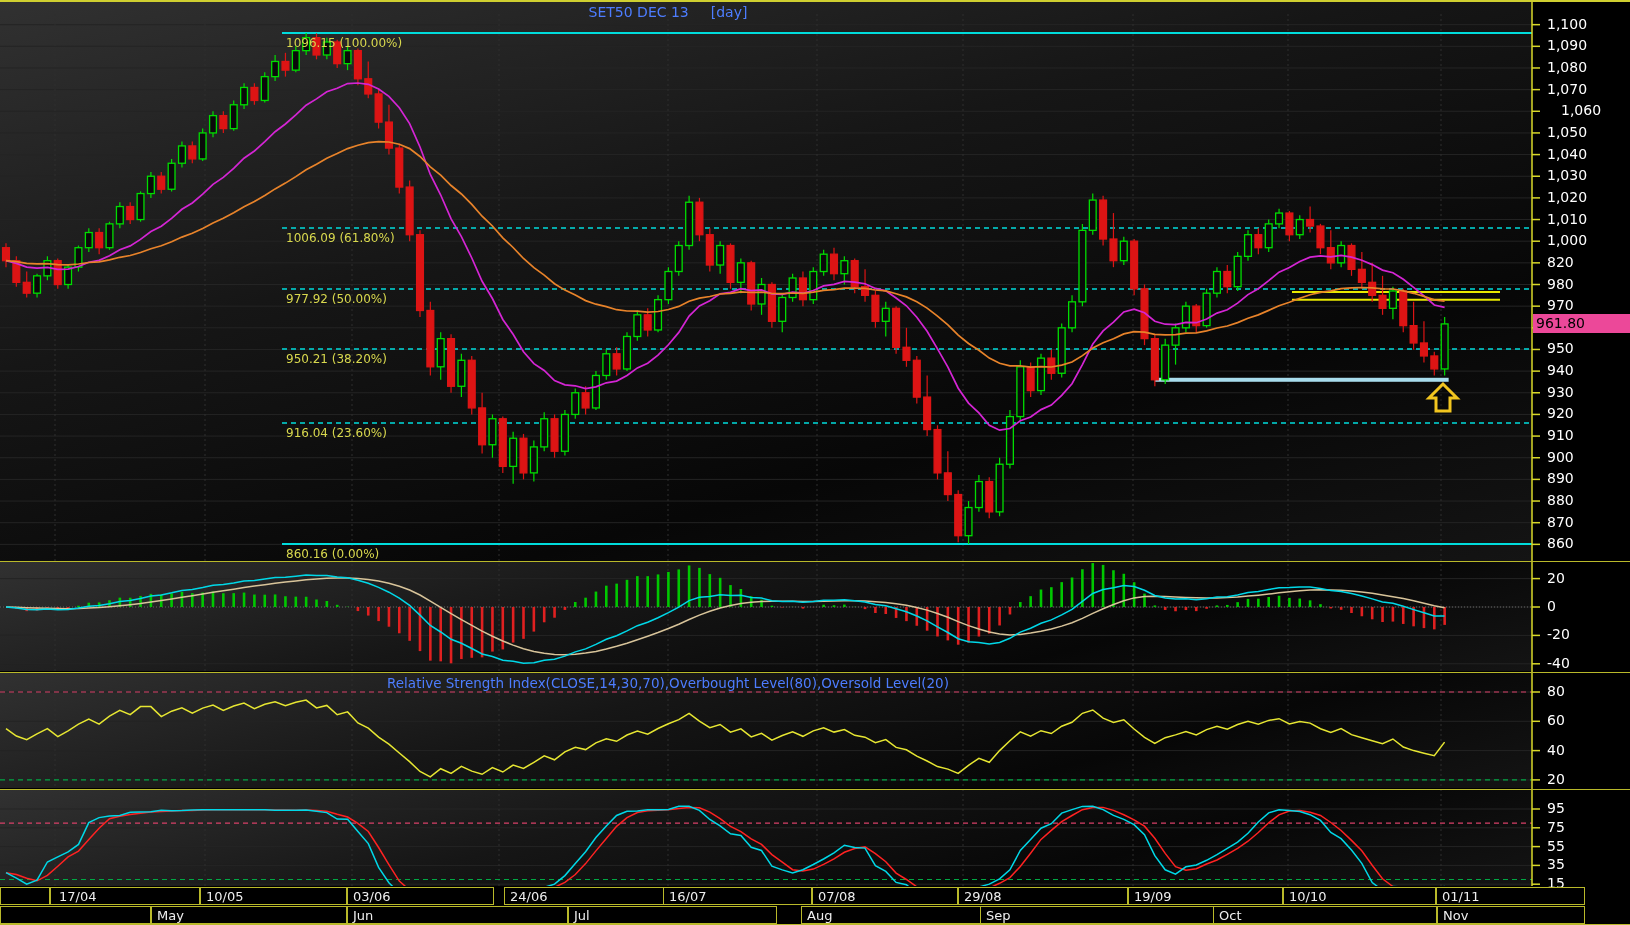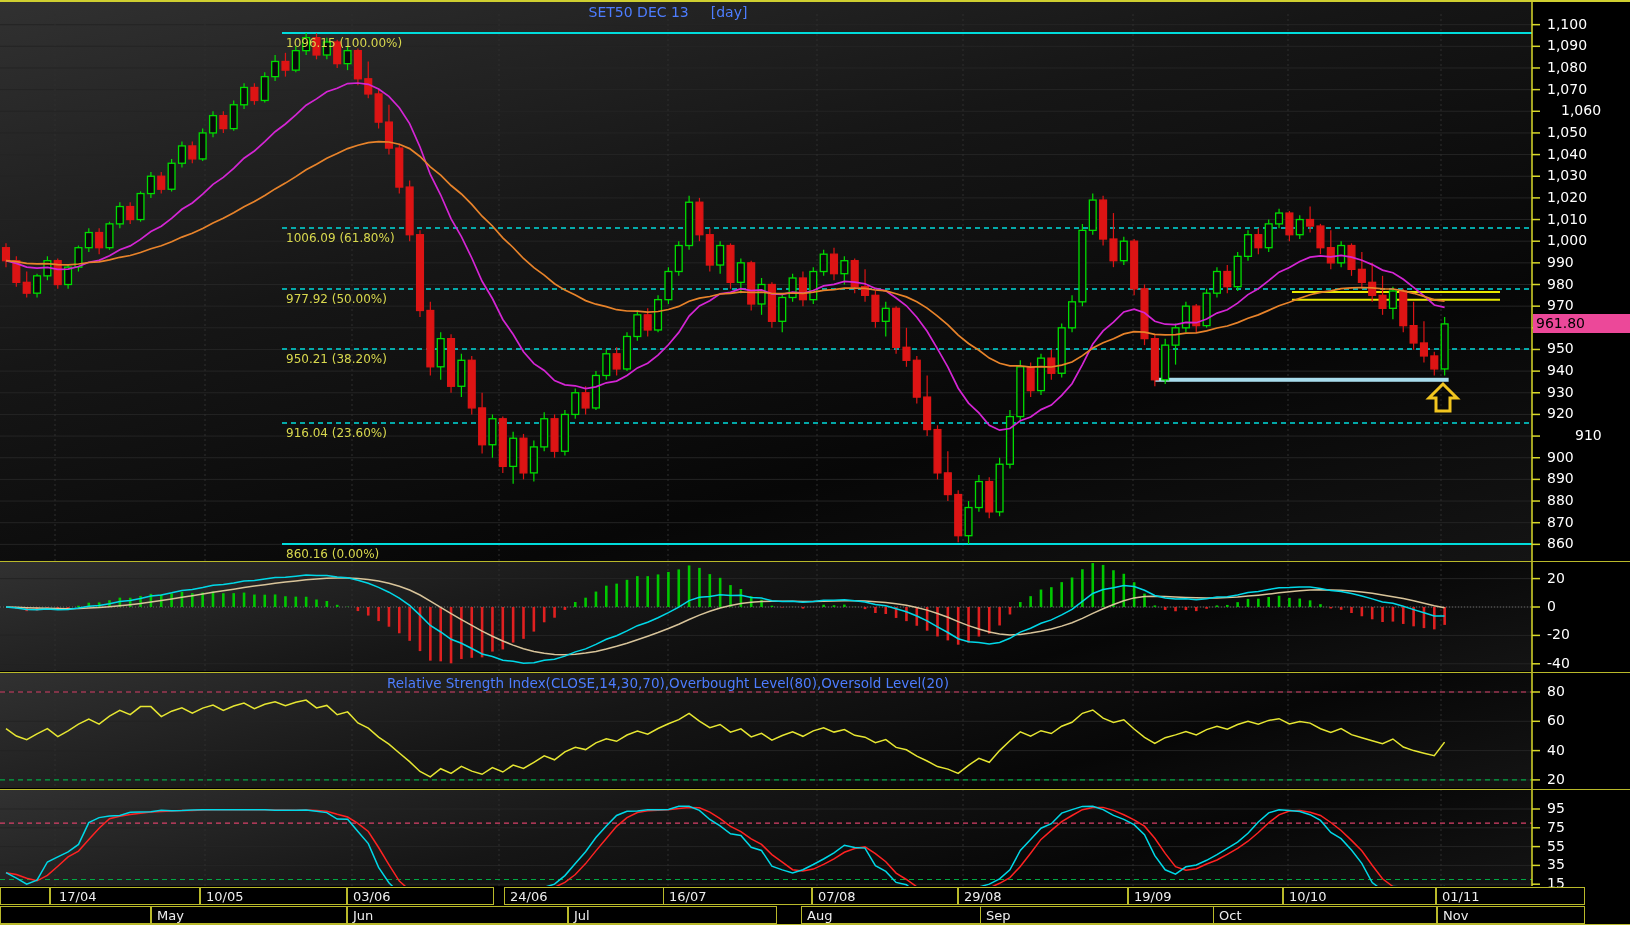--- a/index.html
+++ b/index.html
@@ -615,29 +615,29 @@
       <div class="lbl axis-tick" style="left: 1547px; top: 37.3169px;">1,090</div>
       <div class="lbl axis-tick" style="left: 1547px; top: 58.9703px;">1,080</div>
       <div class="lbl axis-tick" style="left: 1547px; top: 80.6238px;">1,070</div>
       <div class="lbl axis-tick" style="left: 1547px; top: 102.277px; margin-left: 14px;">1,060</div>
       <div class="lbl axis-tick" style="left: 1547px; top: 123.931px;">1,050</div>
       <div class="lbl axis-tick" style="left: 1547px; top: 145.584px;">1,040</div>
       <div class="lbl axis-tick" style="left: 1547px; top: 167.238px;">1,030</div>
       <div class="lbl axis-tick" style="left: 1547px; top: 188.891px;">1,020</div>
       <div class="lbl axis-tick" style="left: 1547px; top: 210.545px;">1,010</div>
       <div class="lbl axis-tick" style="left: 1547px; top: 232.198px;">1,000</div>
-      <div class="lbl axis-tick" style="left: 1547px; top: 253.851px;">990</div>
+      <div class="lbl axis-tick" style="left: 1547px; top: 253.851px;">820</div>
       <div class="lbl axis-tick" style="left: 1547px; top: 275.505px;">980</div>
       <div class="lbl axis-tick" style="left: 1547px; top: 297.158px;">970</div>
       <div class="lbl axis-tick" style="left: 1547px; top: 318.812px;">960</div>
       <div class="lbl axis-tick" style="left: 1547px; top: 340.465px;">950</div>
       <div class="lbl axis-tick" style="left: 1547px; top: 362.119px;">940</div>
       <div class="lbl axis-tick" style="left: 1547px; top: 383.772px;">930</div>
       <div class="lbl axis-tick" style="left: 1547px; top: 405.426px;">920</div>
-      <div class="lbl axis-tick" style="left: 1547px; top: 427.079px; margin-left: 28px;">910</div>
+      <div class="lbl axis-tick" style="left: 1547px; top: 427.079px;">910</div>
       <div class="lbl axis-tick" style="left: 1547px; top: 448.733px;">900</div>
       <div class="lbl axis-tick" style="left: 1547px; top: 470.386px;">890</div>
       <div class="lbl axis-tick" style="left: 1547px; top: 492.04px;">880</div>
       <div class="lbl axis-tick" style="left: 1547px; top: 513.693px;">870</div>
       <div class="lbl axis-tick" style="left: 1547px; top: 535.346px;">860</div>
     </div>
   <div id="indic-ticks">
       <div class="lbl axis-tick" style="left: 1547px; top: 569.6px;">20</div>
       <div class="lbl axis-tick" style="left: 1547px; top: 598px;">0</div>
       <div class="lbl axis-tick" style="left: 1547px; top: 626.4px;">-20</div>

